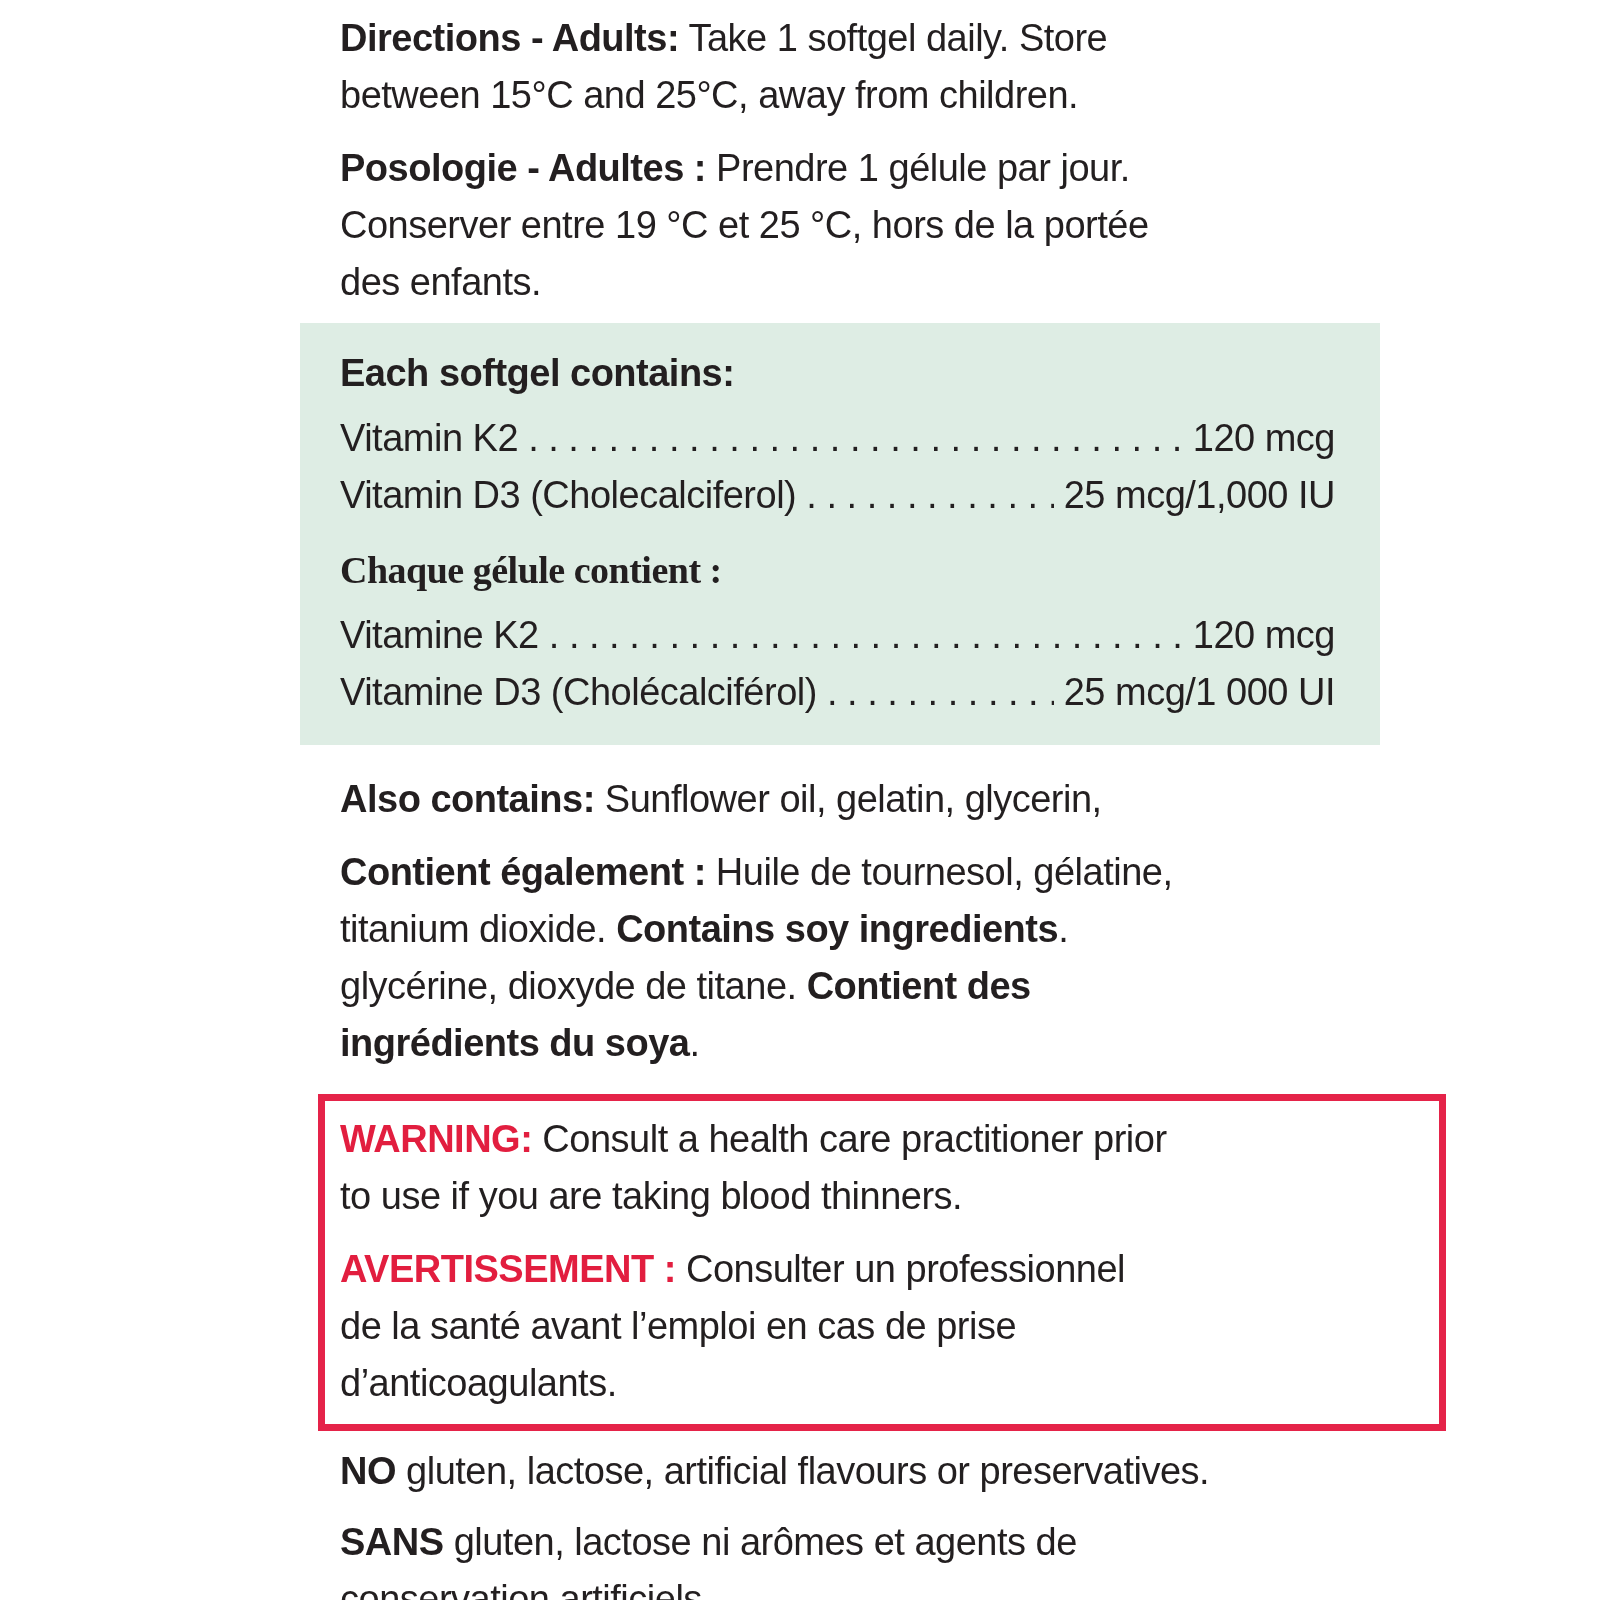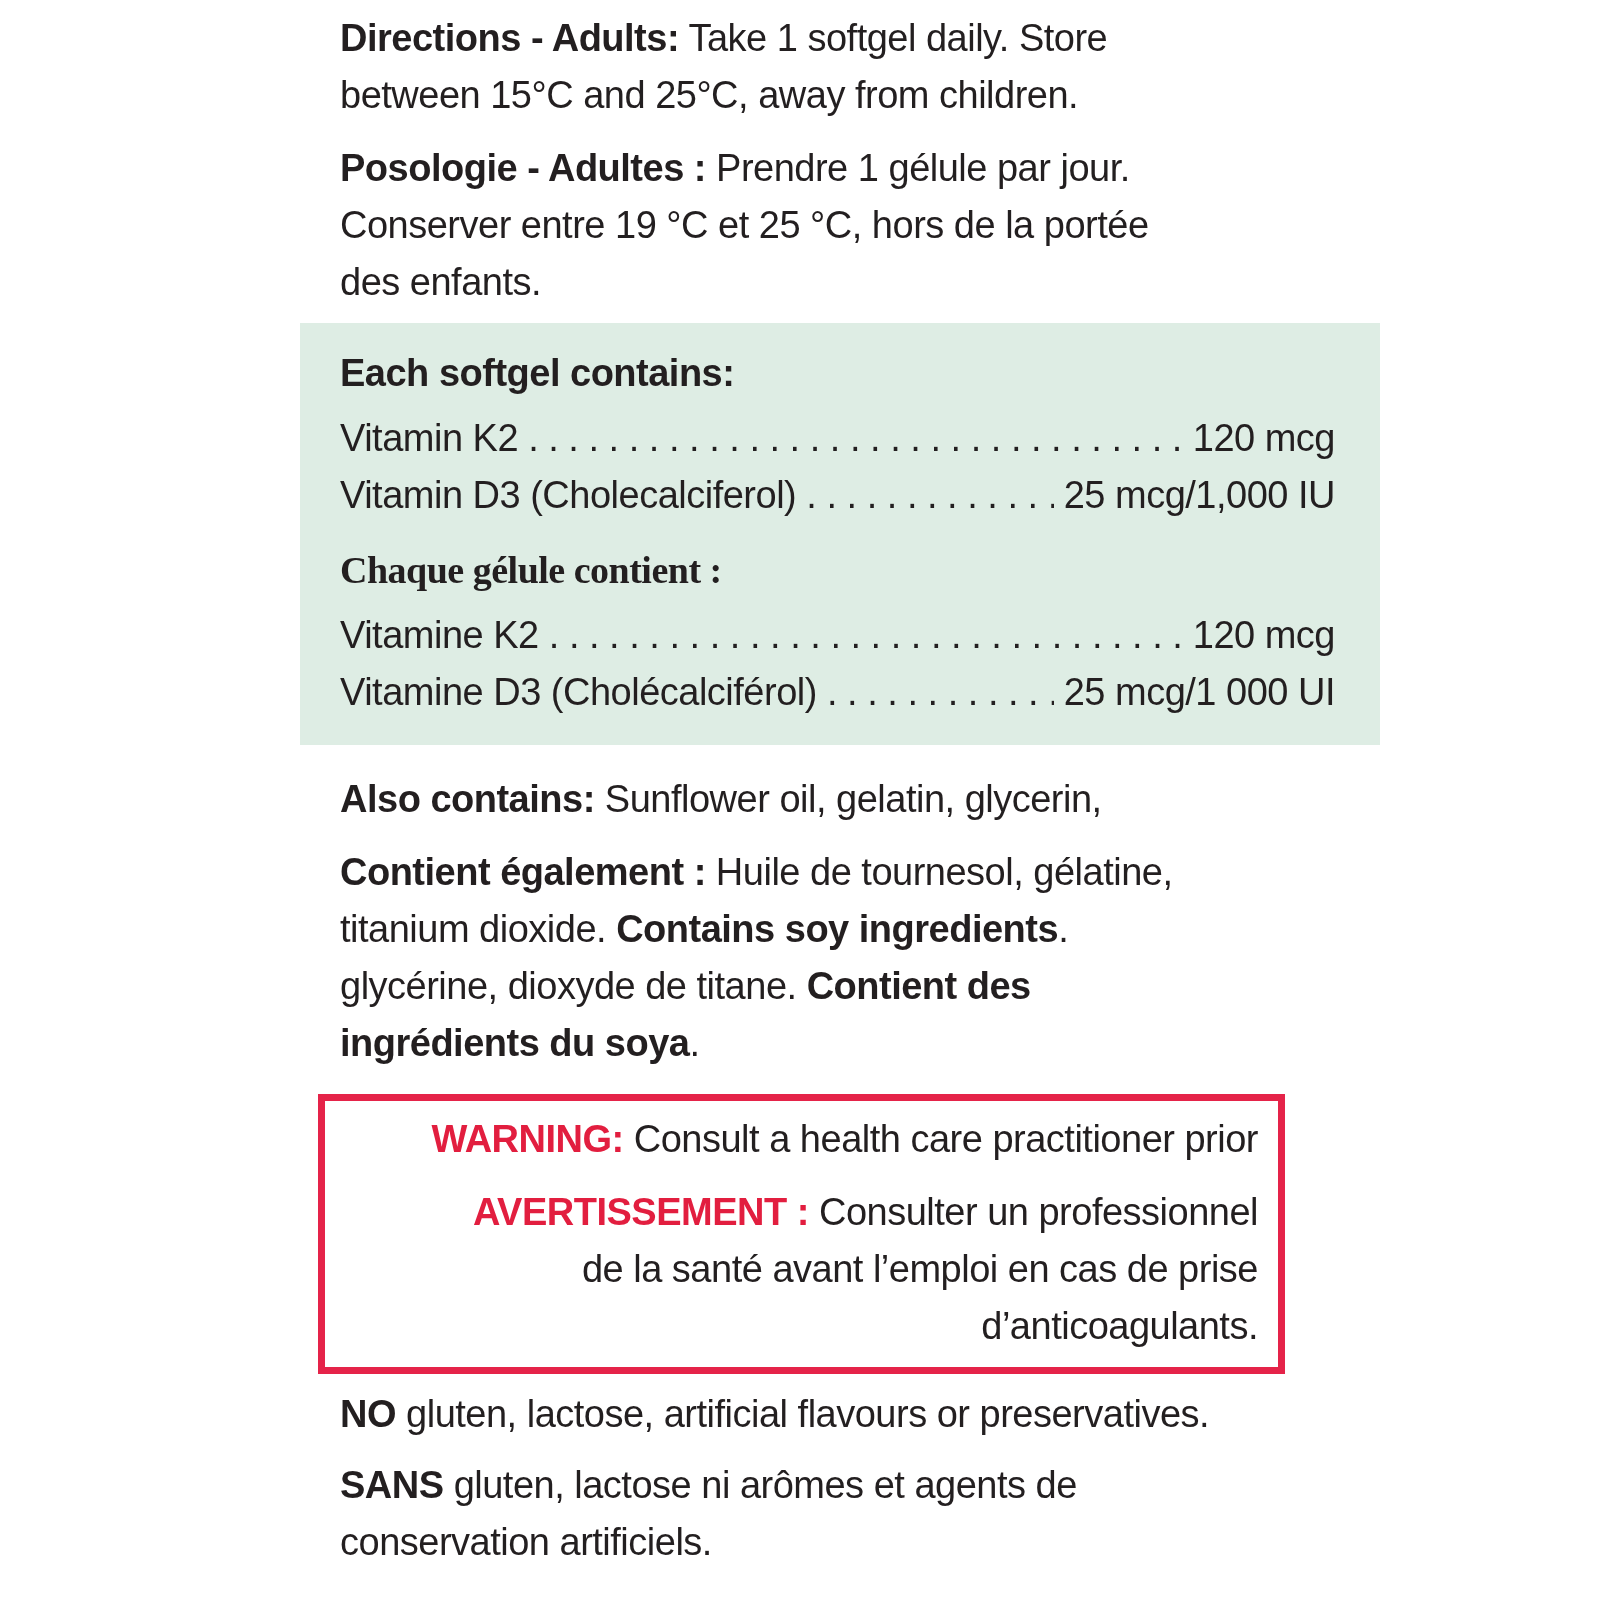--- a/index.html
+++ b/index.html
@@ -58,24 +58,23 @@
     white-space: pre;
     min-width: 20px;
   }
   .row .rv { white-space: pre; }
 
   .also { margin-top: 26px; }
 
   .warning-box {
     margin-top: 22px;
     margin-left: 18px;
-    width: 967px;
+    width: 1128px;
     border: 7px solid #e52349;
     padding: 10px 20px 12px 15px;
-    text-align: right;
   }
 
   .claims { margin-top: 12px; }
   .claims .para { margin-top: 14px; }
 </style>
 </head>
 <body>
 
 <div class="label-panel">
 
@@ -115,20 +114,21 @@
   <section class="text-block also">
     <div class="line"><span class="b">Also contains:</span><span> Sunflower oil, gelatin, glycerin,</span></div>
     <div class="line para"><span class="b">Contient également :</span><span> Huile de tournesol, gélatine,</span></div>
     <div class="line"><span>titanium dioxide. </span><span class="b">Contains soy ingredients</span><span>.</span></div>
     <div class="line"><span>glycérine, dioxyde de titane. </span><span class="b">Contient des</span></div>
     <div class="line"><span class="b">ingrédients du soya</span><span>.</span></div>
   </section>
 
   <section class="warning-box">
     <div class="line"><span class="b red">WARNING:</span><span> Consult a health care practitioner prior</span></div>
+    <div class="line"><span>to use if you are taking blood thinners.</span></div>
     <div class="line para"><span class="b red">AVERTISSEMENT :</span><span> Consulter un professionnel</span></div>
     <div class="line"><span>de la santé avant l’emploi en cas de prise</span></div>
     <div class="line"><span>d’anticoagulants.</span></div>
   </section>
 
   <section class="text-block claims">
     <div class="line"><span class="b">NO</span><span> gluten, lactose, artificial flavours or preservatives.</span></div>
     <div class="line para"><span class="b">SANS</span><span> gluten, lactose ni arômes et agents de</span></div>
     <div class="line"><span>conservation artificiels.</span></div>
   </section>

